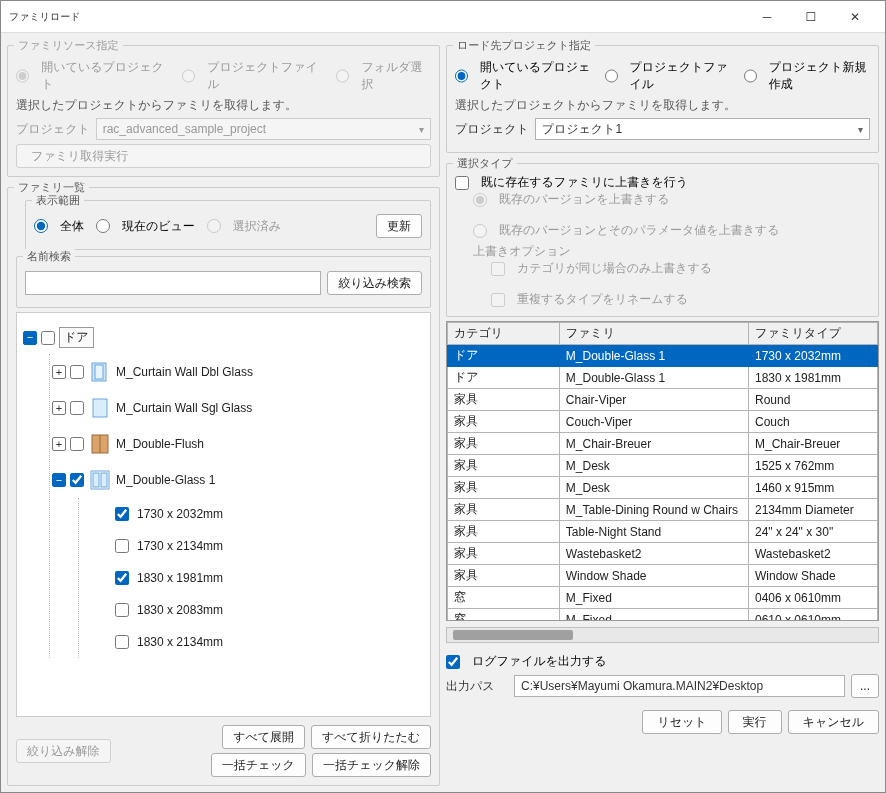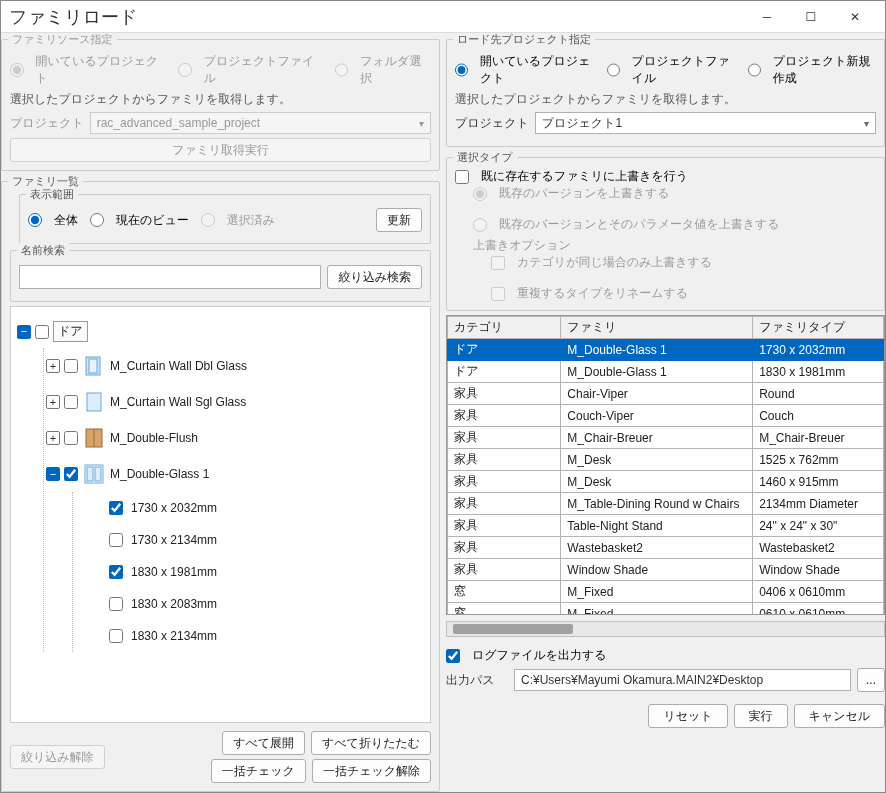--- a/index.html
+++ b/index.html
@@ -1,36 +1,36 @@
 <!DOCTYPE html>
 <html><head>
 <meta charset="utf-8">
 <style>
 * { box-sizing: border-box; font-family: "Meiryo UI", "Yu Gothic UI", sans-serif; font-size: 12px; }
 body { margin: 0; background: #f0f0f0; }
 .window { width: 886px; height: 793px; background: #f0f0f0; border: 1px solid #888; display: flex; flex-direction: column; }
 .titlebar { height: 32px; display: flex; align-items: center; padding: 0 8px; background: #fff; border-bottom: 1px solid #ddd; }
-.titlebar .title { flex: 1; color: #333; font-size: 18px; }
+.titlebar .title { flex: 1; color: #333; font-size: 10px; }
 .winbtn { width: 44px; height: 28px; display: flex; align-items: center; justify-content: center; color: #333; }
-.body { flex: 1; display: flex; padding: 0; gap: 6px; overflow:hidden;}
+.body { flex: 1; display: flex; padding: 6px; gap: 6px; overflow:hidden;}
 .left, .right { flex: 1; display: flex; flex-direction: column; gap: 4px; }
 .group { border: 1px solid #ccc; border-radius: 2px; padding: 10px 8px 8px; position: relative; margin-top: 6px; }
 .group-title { position: absolute; top: -8px; left: 6px; background: #f0f0f0; padding: 0 4px; color: #555; font-size: 11px; }
 .group.disabled .group-title, .group.disabled label, .group.disabled span, .group.disabled input[type=radio]+span { color: #999; }
 .row { display: flex; align-items: center; gap: 12px; margin: 3px 0; }
 label.radio, label.check { display: flex; align-items: center; gap: 12px; cursor: pointer; }
 input[type=radio], input[type=checkbox] { margin: 0; width:14px; height:14px; accent-color: #0067c0;}
 input[type=radio]:disabled+span, input[type=checkbox]:disabled+span, label.disabled span { color:#9a9a9a;}
 .desc { color: #555; margin: 4px 0; }
 .field-row { display: flex; align-items: center; gap: 6px; margin: 4px 0; }
 .field-label { min-width: 62px; color: #333; }
 .combo, .textbox { flex: 1; height: 22px; border: 1px solid #b0b0b0; background: #fff; padding: 0 6px; display:flex; align-items:center; justify-content:space-between; color:#333; }
 .combo.disabled, .textbox.disabled { background: #f5f5f5; color:#888; border-color:#ccc;}
 .combo .chev { color:#666; font-size:10px;}
-.btn { height: 24px; border: 1px solid #adadad; background: #fdfdfd; padding: 0 14px; border-radius:3px; cursor:pointer; display:inline-flex; align-items:center; justify-content:center; color:#222;}
+.btn { height: 24px; border: 1px solid #adadad; background: #fdfdfd; padding: 0 14px; border-radius:3px; cursor:pointer; display:inline-flex; align-items:center; justify-content:flex-start; color:#222;}
 .btn.wide { width: 100%; }
 .btn.small { padding:0 10px; }
 .btn:disabled { color:#9a9a9a; border-color:#d0d0d0; background:#f5f5f5;}
 .subgroup-indent { margin-left: 18px; }
 .tree-container { flex:1; border:1px solid #ccc; background:#fff; overflow:auto; margin:4px 0;}
 .tree { padding: 8px 4px;}
 .node { display:flex; align-items:center; gap:4px; padding:6px 2px;}
 .toggler { width:14px; height:14px; border:1px solid #777; border-radius:2px; display:flex; align-items:center; justify-content:center; font-size:11px; line-height:1; color:#333; background:#fff;}
 .toggler.minus { background:#0067c0; color:#fff; border-color:#0067c0;}
 .nodecheck { width:14px; height:14px; accent-color:#0067c0;}

